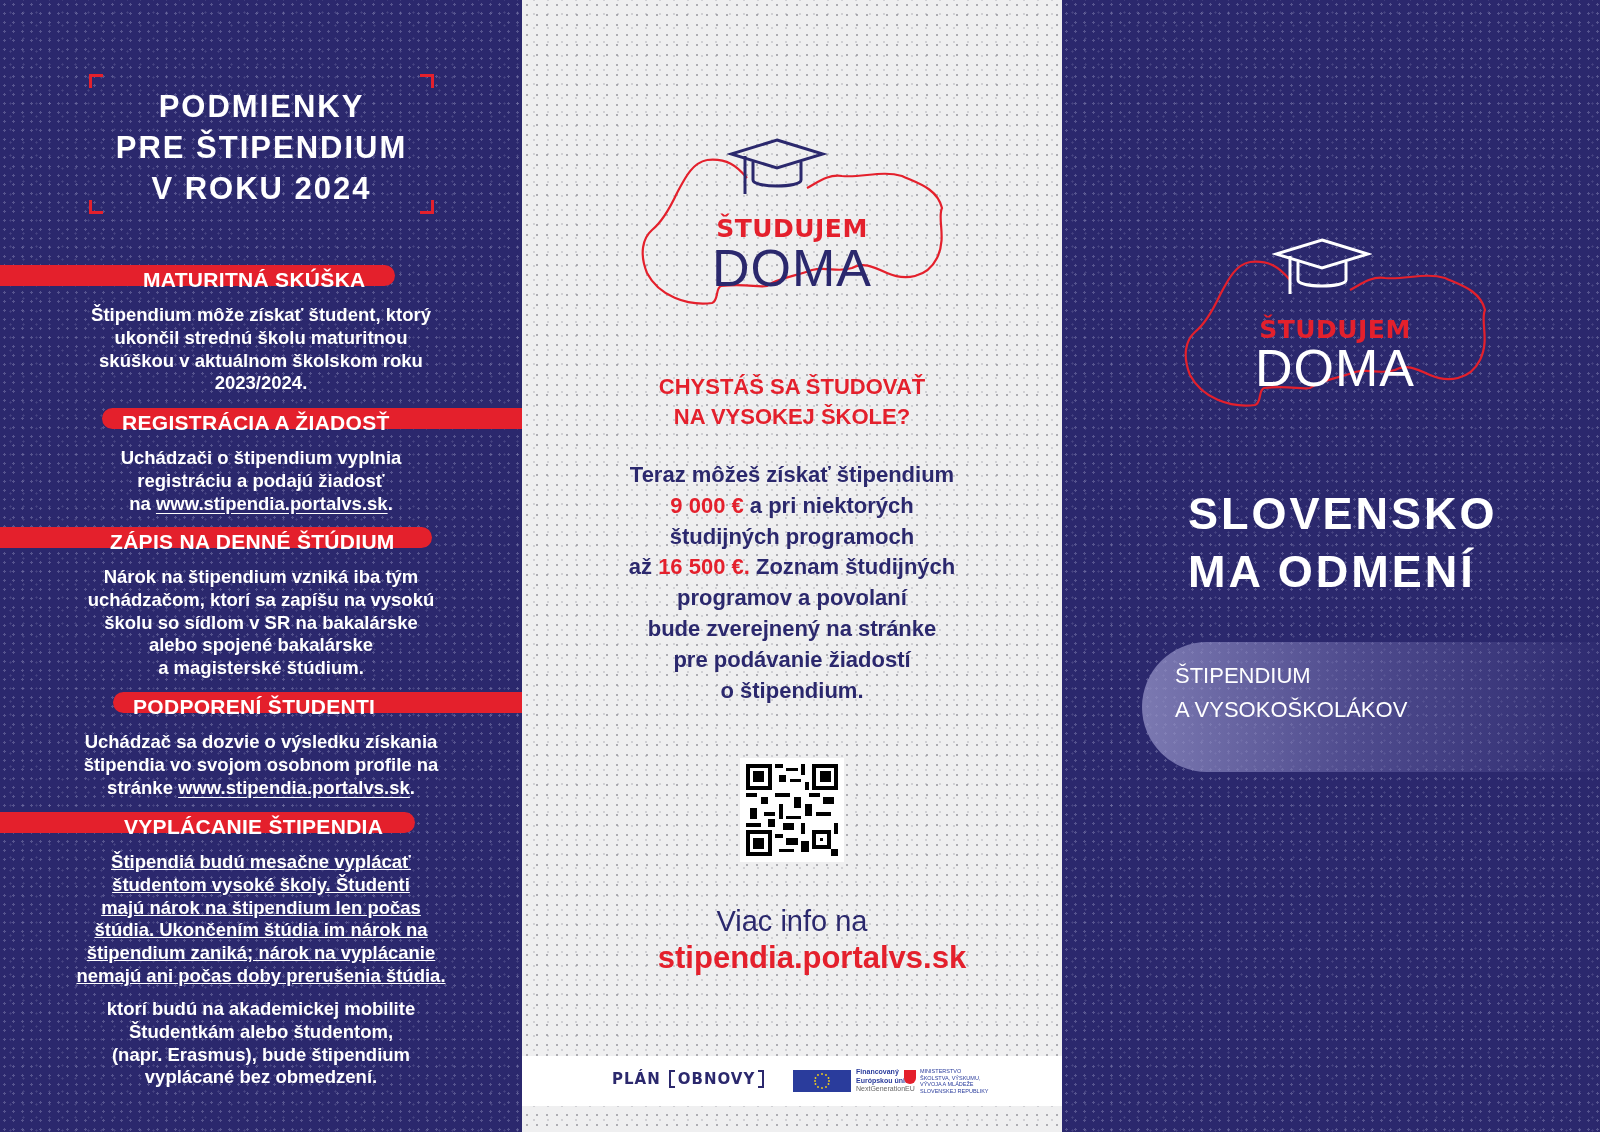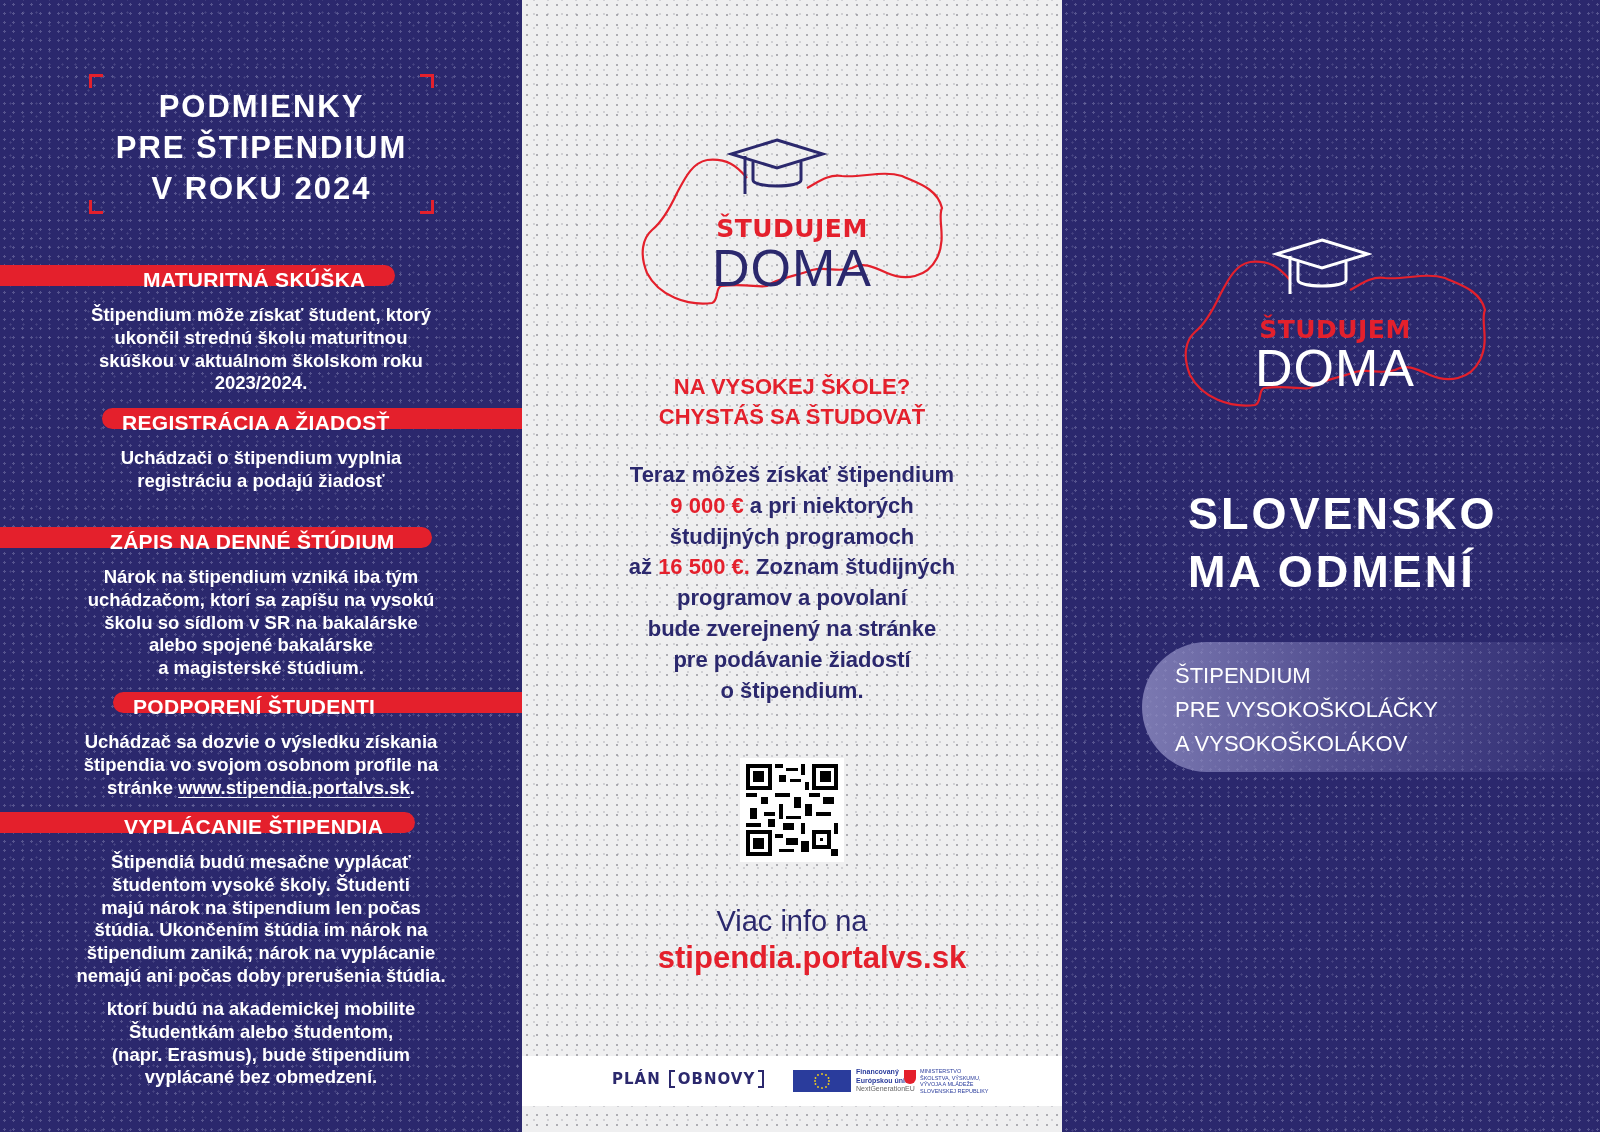--- a/index.html
+++ b/index.html
@@ -178,20 +178,21 @@
     <div>skúškou v aktuálnom školskom roku</div>
     <div>2023/2024.</div>
   </div>
 
   <div class="sec-bar right-anchored" style="top:408px;width:420px;">
     <span style="left:20px;">REGISTRÁCIA A ŽIADOSŤ</span>
   </div>
   <div class="sec-text" style="top:447px;">
     <div>Uchádzači o štipendium vyplnia</div>
     <div>registráciu a podajú žiadosť</div>
+    <div><span>na </span><span class="link">www.stipendia.portalvs.sk</span><span>.</span></div>
   </div>
 
   <div class="sec-bar left-anchored" style="top:527px;width:432px;">
     <span style="left:110px;">ZÁPIS NA DENNÉ ŠTÚDIUM</span>
   </div>
   <div class="sec-text" style="top:566px;">
     <div>Nárok na štipendium vzniká iba tým</div>
     <div>uchádzačom, ktorí sa zapíšu na vysokú</div>
     <div>školu so sídlom v SR na bakalárske</div>
     <div>alebo spojené bakalárske</div>
@@ -203,21 +204,21 @@
   </div>
   <div class="sec-text" style="top:731px;">
     <div>Uchádzač sa dozvie o výsledku získania</div>
     <div>štipendia vo svojom osobnom profile na</div>
     <div><span>stránke </span><span class="link">www.stipendia.portalvs.sk</span><span>.</span></div>
   </div>
 
   <div class="sec-bar left-anchored" style="top:812px;width:415px;">
     <span style="left:124px;">VYPLÁCANIE ŠTIPENDIA</span>
   </div>
-  <div class="sec-text" style="top:851px;">
+  <div class="sec-text" style="top:851px;text-decoration:underline;">
     <div>Štipendiá budú mesačne vyplácať</div>
     <div>študentom vysoké školy. Študenti</div>
     <div>majú nárok na štipendium len počas</div>
     <div>štúdia. Ukončením štúdia im nárok na</div>
     <div>štipendium zaniká; nárok na vyplácanie</div>
     <div>nemajú ani počas doby prerušenia štúdia.</div>
   </div>
   <div class="sec-text" style="top:998px;">
     <div>ktorí budú na akademickej mobilite</div>
     <div>Študentkám alebo študentom,</div>
@@ -235,22 +236,22 @@
     <svg width="100" height="62" viewBox="0 0 100 62" style="position:absolute;left:90px;top:0;">
       <polygon points="50,2 96,16 50,30 4,16" fill="none" stroke="#2b286d" stroke-width="3"></polygon>
       <path d="M26 24 L26 42 C26 50 74 50 74 42 L74 24" fill="none" stroke="#2b286d" stroke-width="3"></path>
       <line x1="18" y1="18" x2="18" y2="56" stroke="#2b286d" stroke-width="3"></line>
     </svg>
     <div class="logo-word-red">ŠTUDUJEM</div>
     <div class="logo-word-blue">DOMA</div>
   </div>
 
   <h2 class="mid-question">
+    <div>CHYSTÁŠ SA ŠTUDOVAŤ</div>
     <div>NA VYSOKEJ ŠKOLE?</div>
-    <div>CHYSTÁŠ SA ŠTUDOVAŤ</div>
   </h2>
 
   <div class="mid-body">
     <div>Teraz môžeš získať štipendium</div>
     <div><span class="red">9 000 €</span><span> a pri niektorých</span></div>
     <div>študijných programoch</div>
     <div><span>až </span><span class="red">16 500 €.</span><span> Zoznam študijných</span></div>
     <div>programov a povolaní</div>
     <div>bude zverejnený na stránke</div>
     <div>pre podávanie žiadostí</div>
@@ -358,16 +359,15 @@
   </div>
 
   <h1 class="right-title">
     <div>SLOVENSKO</div>
     <div>MA ODMENÍ</div>
   </h1>
 
   <div class="pill"></div>
   <div class="pill-text">
     <div>ŠTIPENDIUM</div>
-    <div>PRE VYSOKOŠKOLÁČKY</div>
     <div>A VYSOKOŠKOLÁKOV</div>
   </div>
 </section>
 
 </body></html>

